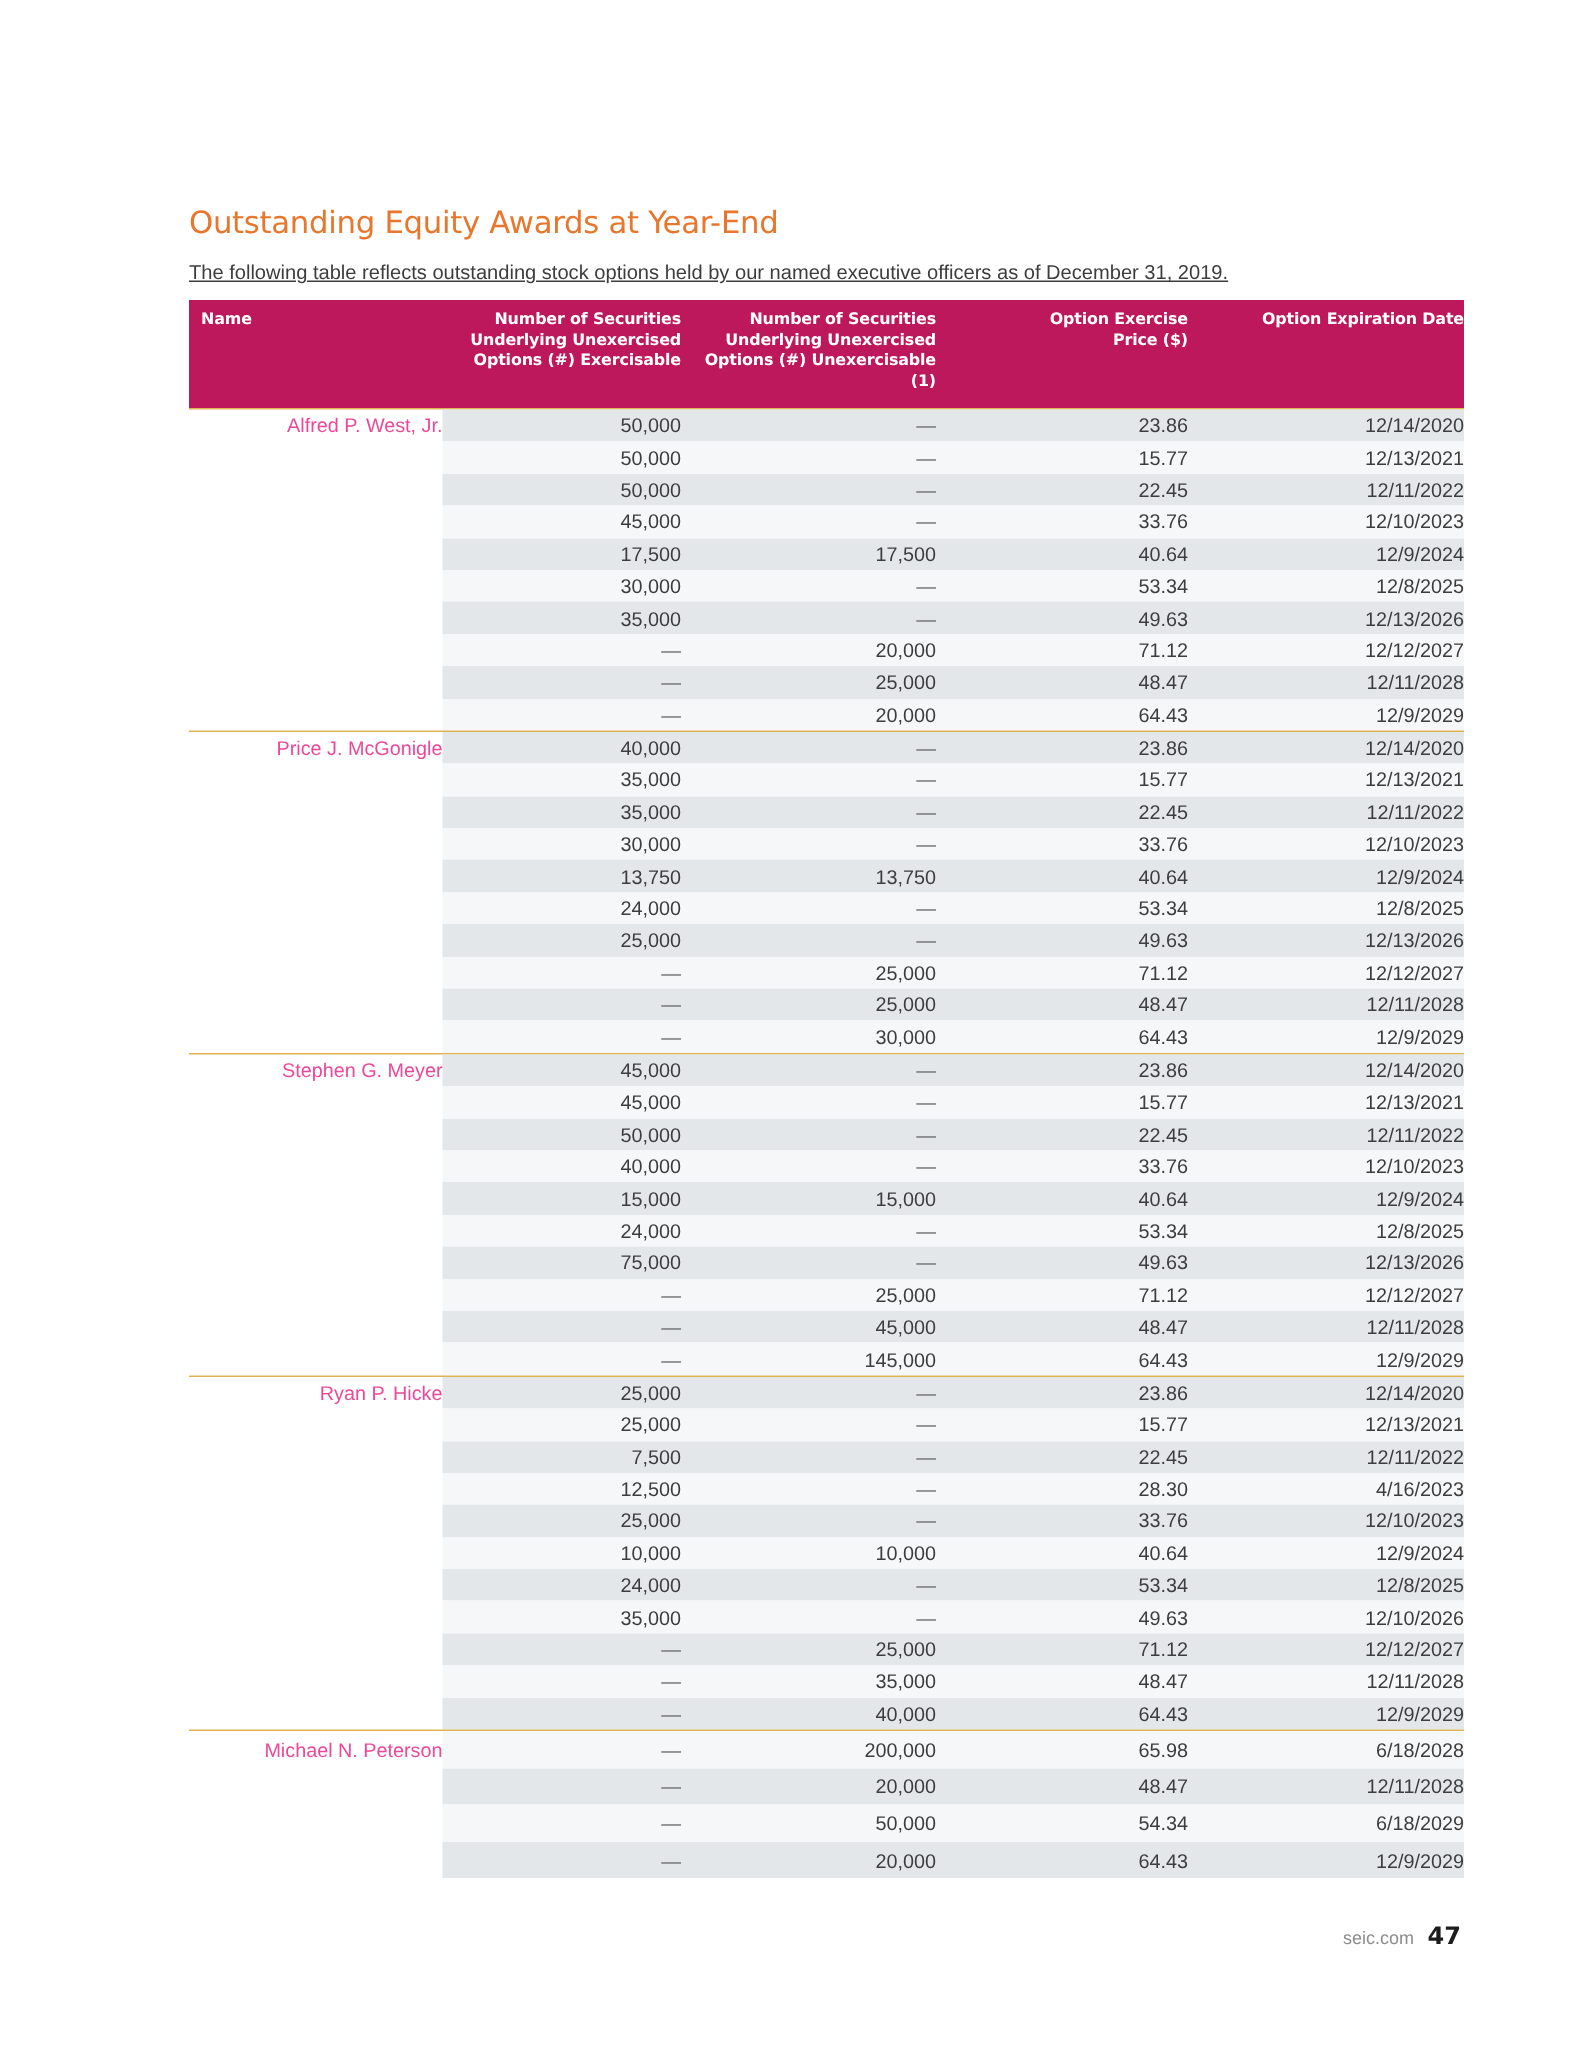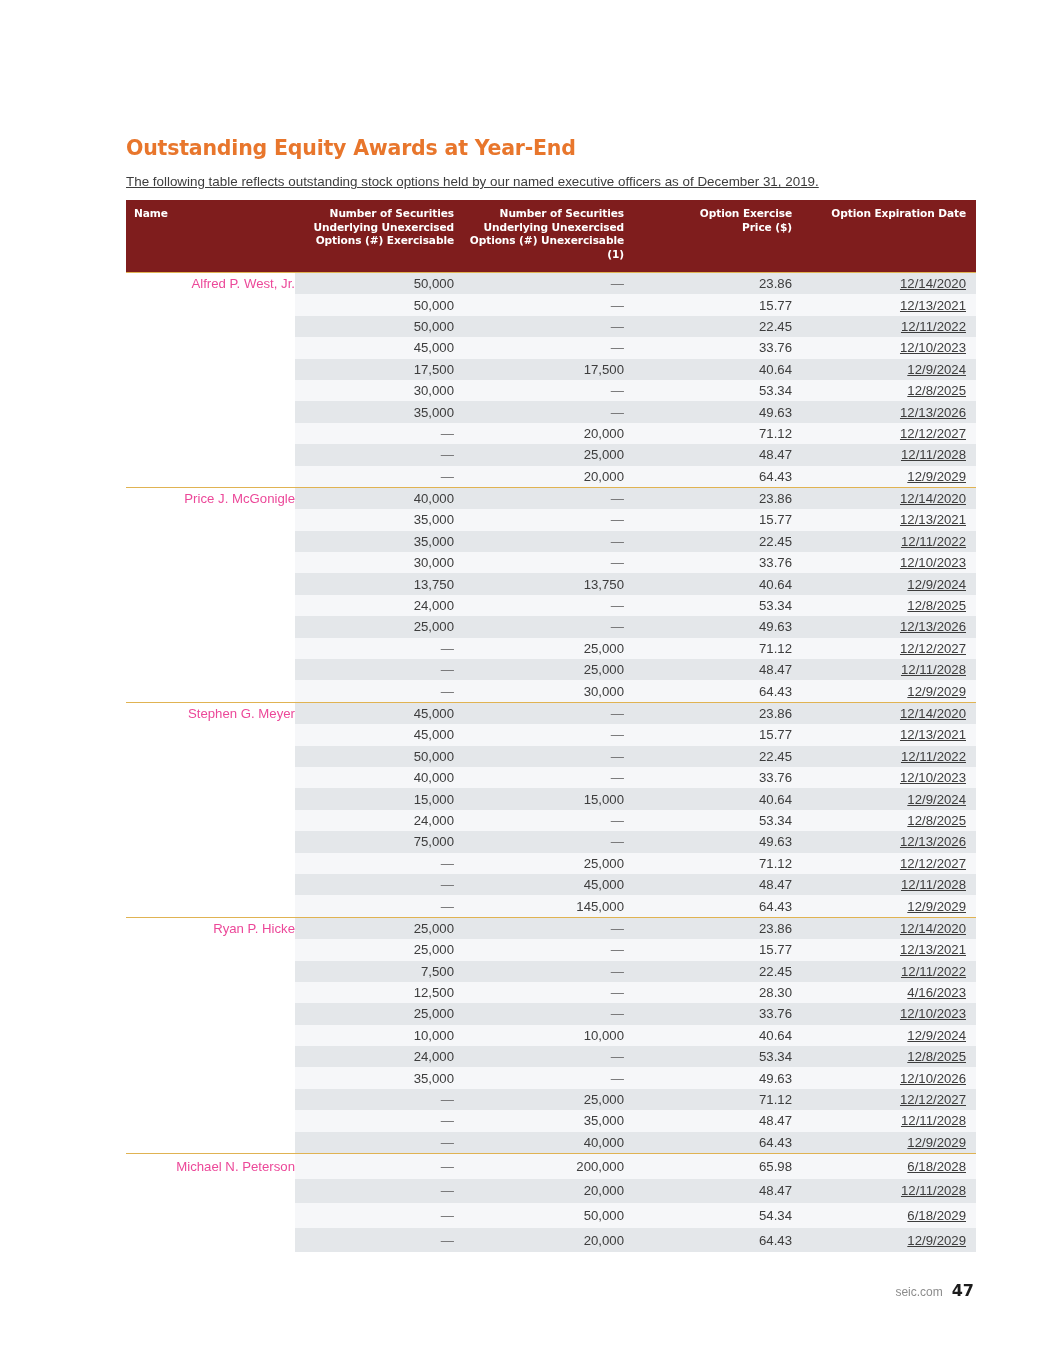--- a/index.html
+++ b/index.html
@@ -8,55 +8,55 @@
     background:#ffffff;
     font-family:"Liberation Sans", sans-serif;
     color:#3a3a3a;
     -webkit-font-smoothing:antialiased;
   }
   .page{position:relative;width:1048px;height:1365px;overflow:hidden;}
 
   
   .title{
     position:absolute;left:126px;top:122px;
-    font-size:20.5px;font-weight:bold;
+    font-size:20.5px;font-weight:normal;
     letter-spacing:-0.2px;
     color:#E8762C;
     font-family:"DejaVu Sans", sans-serif;
   }
   .intro{
     position:absolute;left:126px;top:160px;width:870px;
     font-size:13.4px;color:#3d3d3d;line-height:17px;text-decoration:underline;
   }
 
   
   .table{
     position:absolute;left:126px;top:200px;
     width:850px;
   }
   .thead{
     display:flex;
-    background:#7f1d1d;
+    background:#be185d;
     height:72px;
     box-sizing:border-box;
     padding-top:7px;
   }
   .th{
     font-family:"DejaVu Sans", sans-serif;
     font-size:10.6px;font-weight:bold;
     color:#ffffff;
     line-height:13.6px;
     box-sizing:border-box;
     letter-spacing:-0.1px;
   }
   .c-name{width:169px;padding-left:8px;text-align:left;}
   .c-ex  {width:165px;text-align:right;padding-right:6px;}
   .c-un  {width:170px;text-align:right;padding-right:6px;}
   .c-pr  {width:168px;text-align:right;padding-right:6px;}
-  .c-dt  {width:178px;text-align:right;padding-right:10px;}
+  .c-dt  {width:178px;text-align:right;padding-right:0;}
 
   .tbody{position:relative;}
 
   .group{position:relative;}
   .group .sep{
     height:1px;background:#E0B352;width:850px;
   }
   .grow{
     display:flex;align-items:center;
     height:21.4px;
@@ -77,21 +77,21 @@
     font-size:13.2px;
     color:#3d3d3d;
     box-sizing:border-box;
     white-space:nowrap;
   }
   .cell.c-name{
     font-size:13.2px;color:#ec4899;padding-left:8px;
     text-align:right;
   }
   .cell.c-ex,.cell.c-un,.cell.c-pr{text-align:right;}
-  .cell.c-dt{text-align:right;text-decoration:underline;}
+  .cell.c-dt{text-align:right;}
 
   .dash{color:#6c6c6c;}
 
   
   .footer{
     position:absolute;right:74px;top:1281px;
     display:flex;align-items:baseline;gap:9px;
   }
   .footer .site{font-size:12px;color:#8c8c8c;}
   .footer .pg{font-size:16px;font-weight:bold;color:#1c1c1c;

